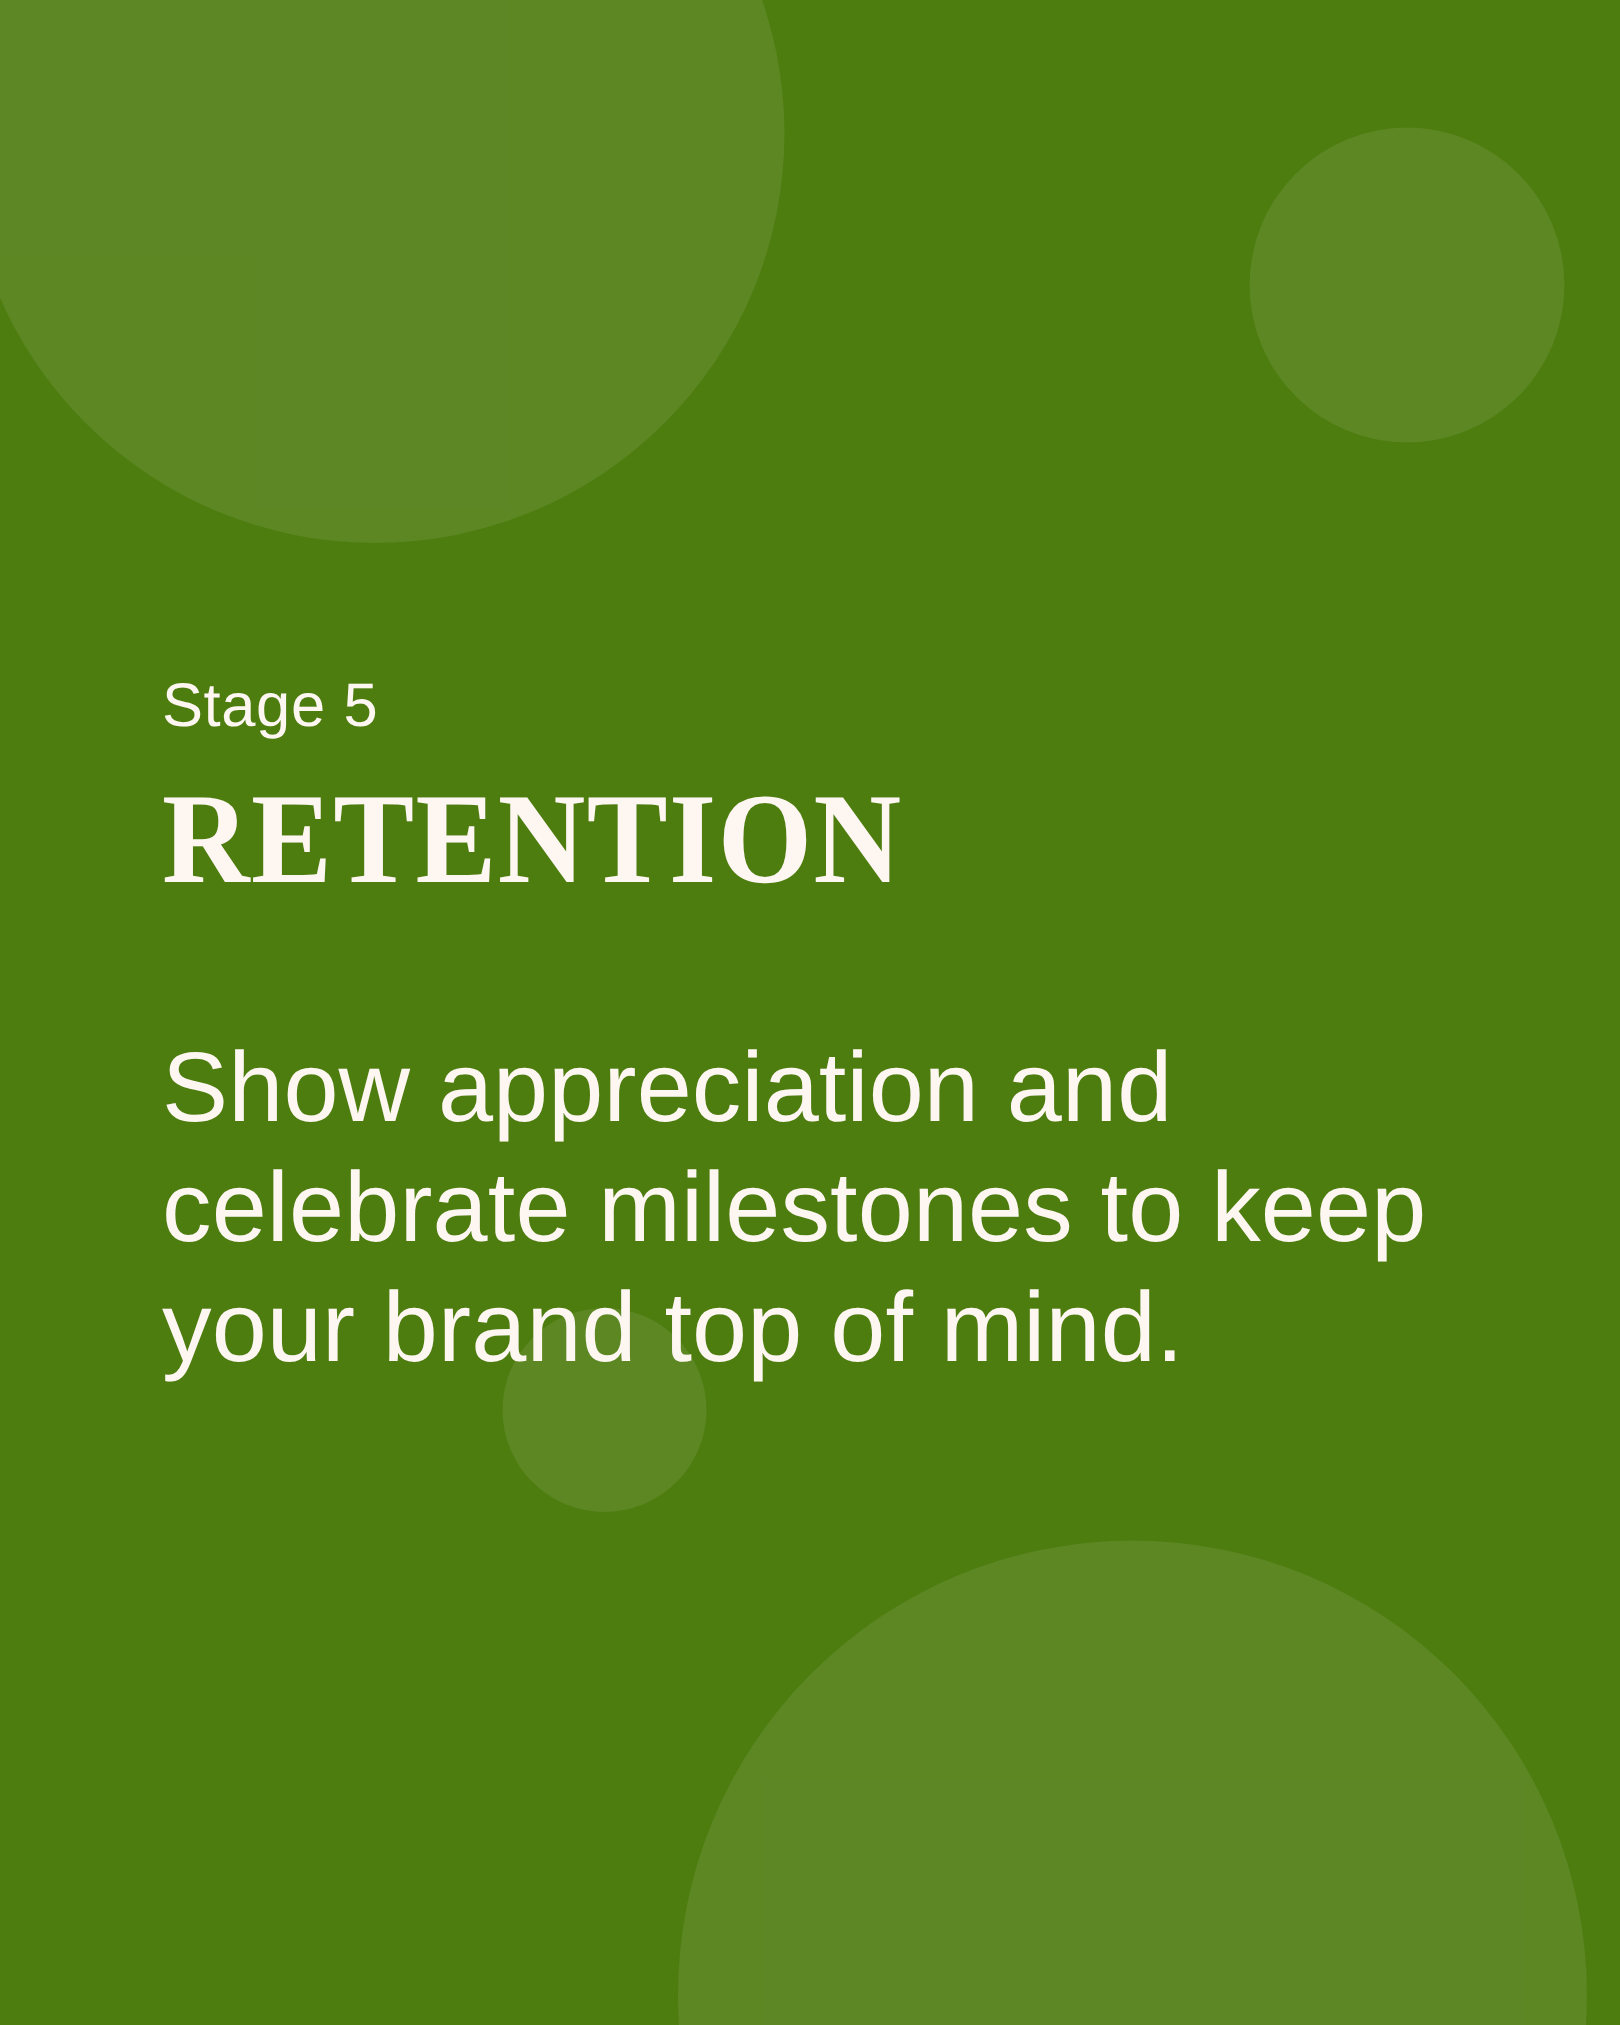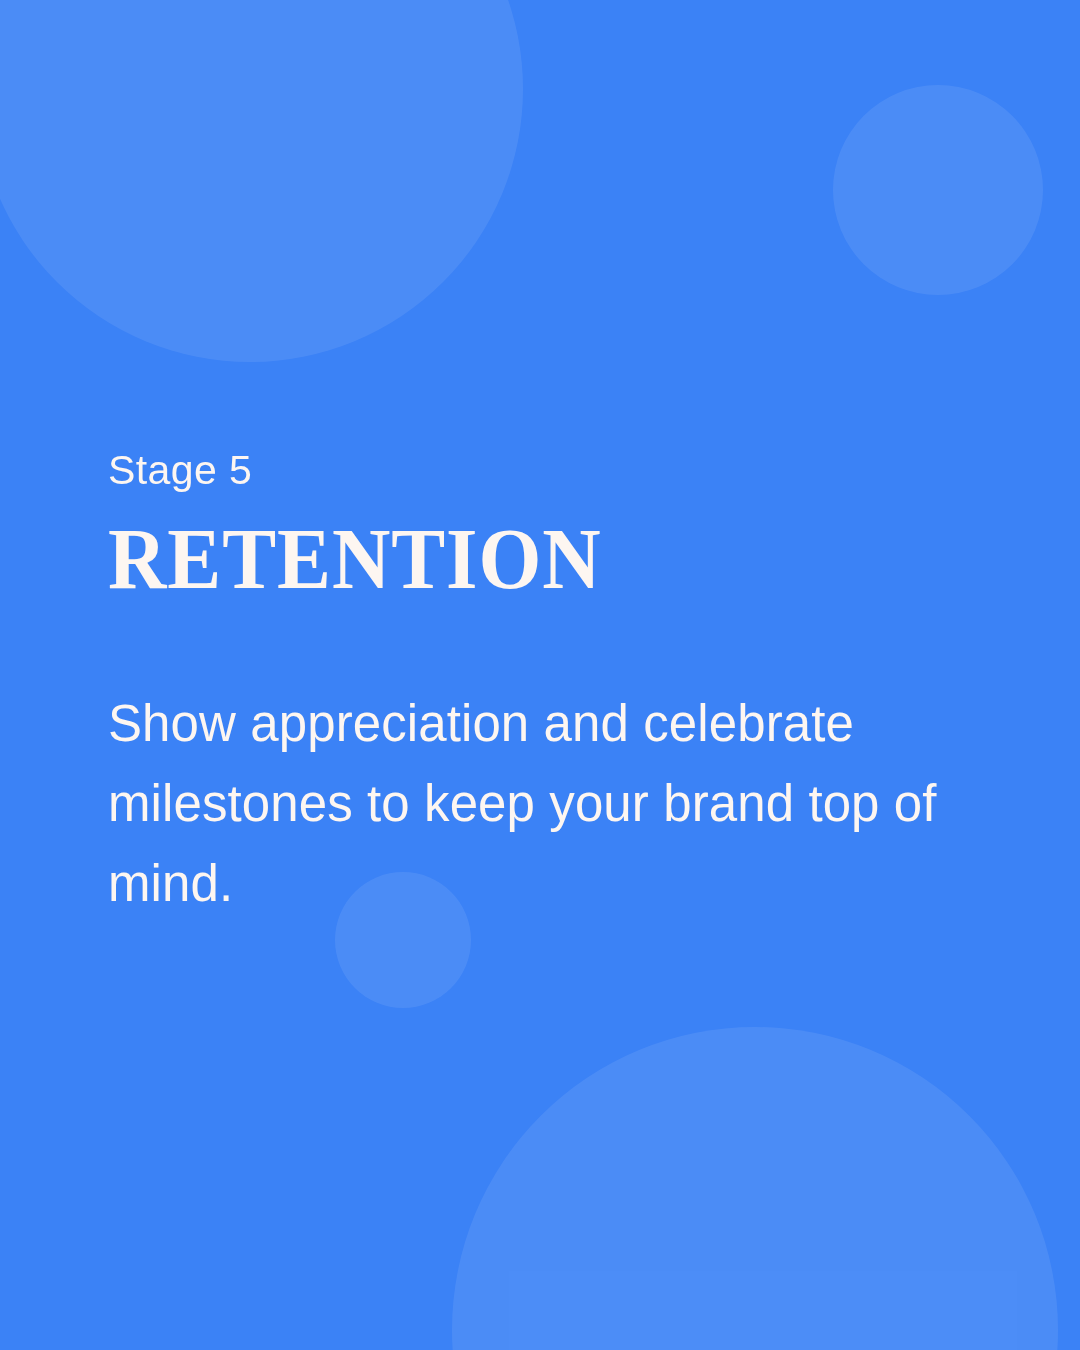--- a/index.html
+++ b/index.html
@@ -6,21 +6,21 @@
     margin: 0;
     padding: 0;
     background: #ffffff;
   }
 
   #slide {
     position: relative;
     width: 1080px;
     height: 1350px;
     overflow: hidden;
-    background: #3b82f6;
+    background: #4d7c0f;
     font-family: "Liberation Sans", sans-serif;
     -webkit-font-smoothing: antialiased;
   }
 
   
   .decor-layer {
     position: absolute;
     inset: 0;
     overflow: hidden;
     pointer-events: none;
@@ -102,21 +102,21 @@
     white-space: nowrap;
   }
 
   .body-copy {
     position: absolute;
     top: 684px;
     left: 0;
     margin: 0;
     width: 895px;
     font-family: "Liberation Sans", sans-serif;
-    font-size: 51px;
+    font-size: 66px;
     font-weight: 400;
     line-height: 80px;
     letter-spacing: 0.1px;
     color: #fdf6f1;
   }
 </style>
 </head>
 <body>
 
 <div id="slide">

